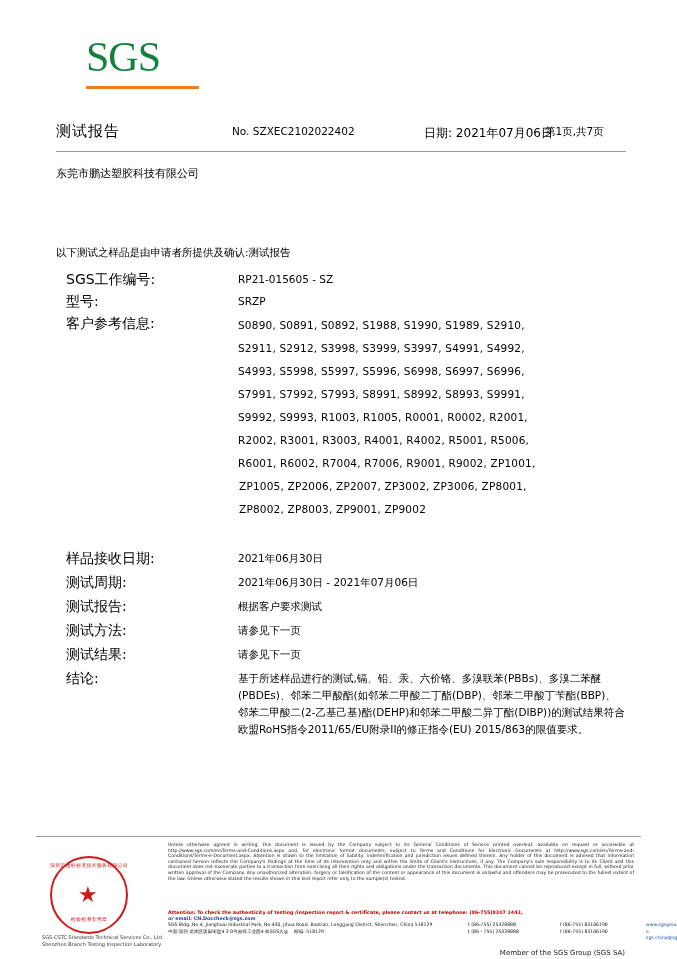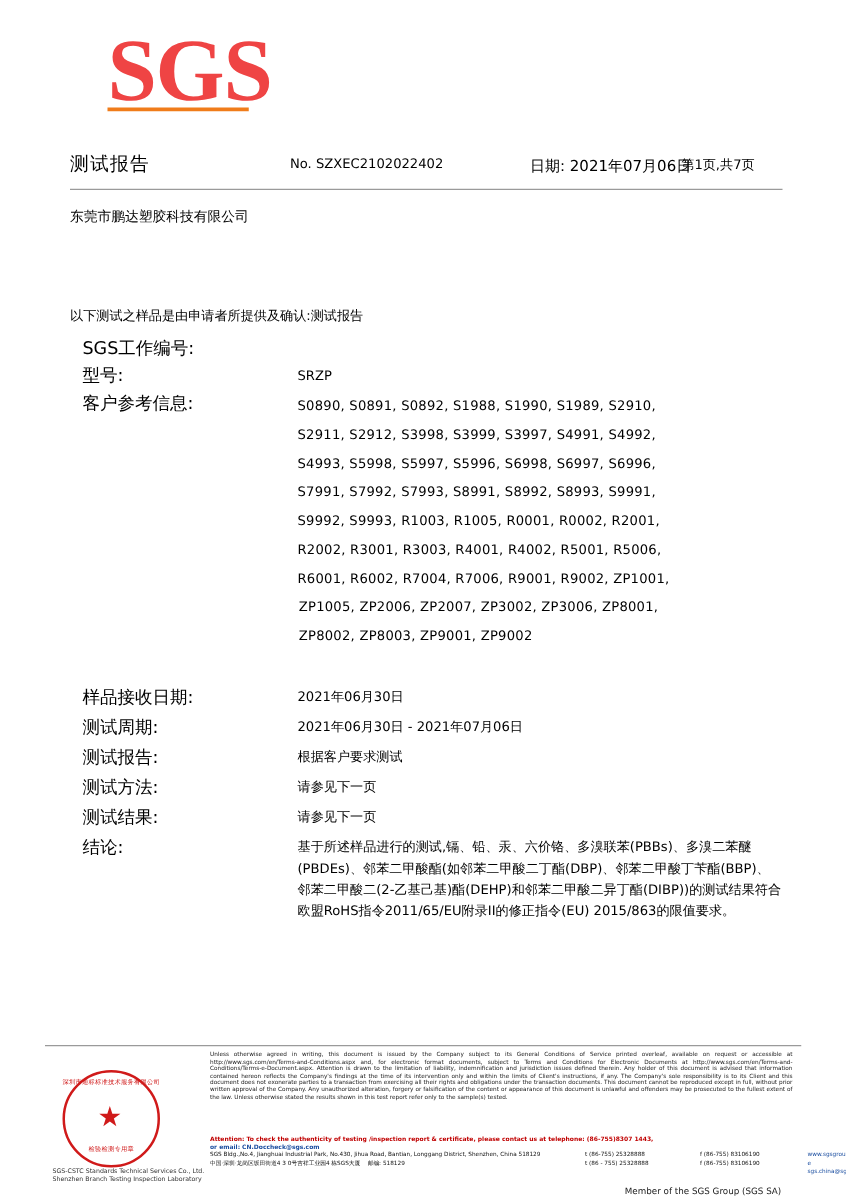--- a/index.html
+++ b/index.html
@@ -25,24 +25,24 @@
   
   .logo-wrap {
     position: absolute;
     left: 86px;
     top: 30px;
     width: 120px;
     height: 62px;
   }
   .logo-text {
     font-family: "Liberation Serif", "DejaVu Serif", serif;
-    font-weight: bold;
-    font-size: 71px;
+    font-weight: normal;
+    font-size: 42px;
     letter-spacing: -1px;
-    color: #ef4444;
+    color: #15803d;
     line-height: 54px;
   }
   .logo-bar {
     position: absolute;
     left: 0;
     top: 56px;
     width: 113px;
     height: 3px;
     background: #f07c1a;
   }
@@ -290,20 +290,21 @@
 
   <div class="client">
     <div>东莞市鹏达塑胶科技有限公司</div>
   </div>
 
   <div class="sample-stmt">以下测试之样品是由申请者所提供及确认:测试报告</div>
 
   <div class="fields">
     <div class="frow">
       <div class="flabel">SGS工作编号:</div>
+      <div class="fvalue">RP21-015605 - SZ</div>
     </div>
     <div class="frow">
       <div class="flabel">型号:</div>
       <div class="fvalue">SRZP</div>
     </div>
     <div class="frow">
       <div class="flabel">客户参考信息:</div>
       <div class="fvalue">
         <div class="ref-line">S0890,  S0891,  S0892,  S1988,  S1990,  S1989,  S2910,</div>
         <div class="ref-line">S2911,  S2912,  S3998,  S3999,  S3997,  S4991,  S4992,</div>

